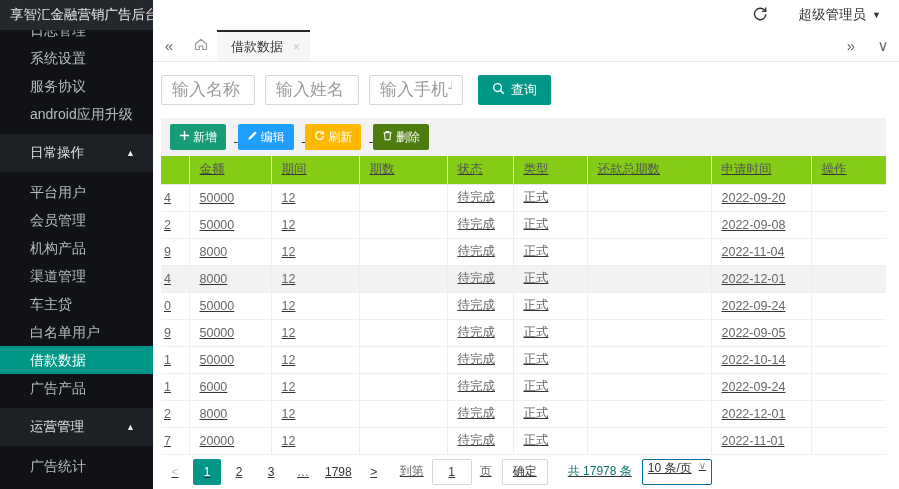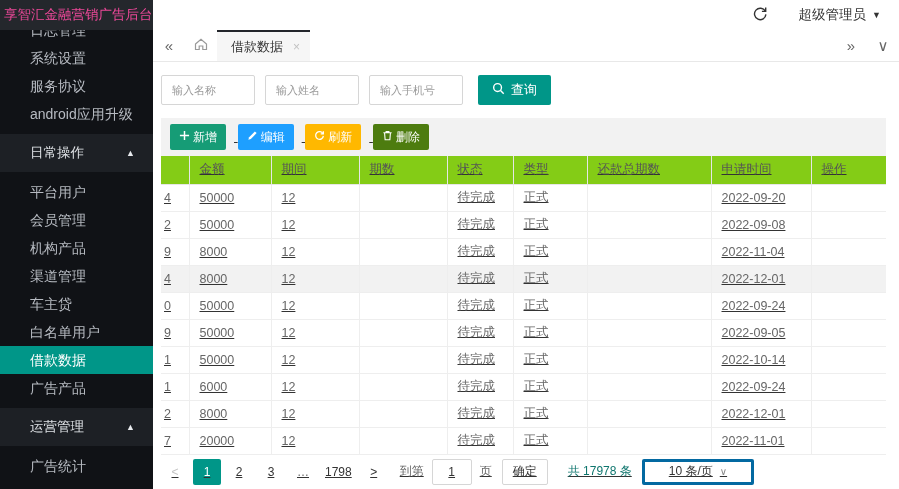--- a/index.html
+++ b/index.html
@@ -2,21 +2,21 @@
 <html><head>
 <meta charset="utf-8">
 <style>
   * { margin:0; padding:0; box-sizing:border-box; }
   html,body { width:899px; height:489px; overflow:hidden; }
   body { font-family:"Liberation Sans","DejaVu Sans",sans-serif; background:#fff; font-size:13px; color:#333; }
   .app { position:relative; width:899px; height:489px; overflow:hidden; background:#fff; }
 
   
   .sidebar { position:absolute; left:0; top:0; width:153px; height:489px; background:#101216; overflow:hidden; z-index:5; }
-  .side-title { position:relative; z-index:3; height:30px; line-height:30px; background:#24272c; color:#ec4899; font-size:13.5px; padding-left:4px; white-space:nowrap; }
+  .side-title { position:relative; z-index:3; height:30px; line-height:30px; background:#24272c; color:#e5e5e5; font-size:13.5px; padding-left:10px; white-space:nowrap; }
   .side-menu { position:relative; z-index:1; margin-top:-14px; }
   .side-item { height:28px; line-height:28px; padding-left:30px; color:#b7bbc2; font-size:14px; cursor:pointer; white-space:nowrap; }
   .side-item.active { background:#009688; color:#fff; }
   .side-section { height:38px; line-height:38px; margin:6px 0; padding-left:30px; background:#1d2025; color:#dfe2e6; font-size:13.5px; cursor:pointer; position:relative; white-space:nowrap; }
   .sec-arrow { position:absolute; right:18px; top:0; font-size:9px; color:#e8eaee; }
 
   
   .main { position:absolute; left:153px; top:0; width:746px; height:489px; background:#fff; }
 
   .topbar { height:30px; display:flex; align-items:center; justify-content:flex-end; padding-right:18px; background:#fff; }
@@ -26,21 +26,21 @@
 
   .tabbar { height:32px; display:flex; align-items:stretch; border-bottom:1px solid #e8e8e8; background:#fff; }
   .tab-icon-btn { width:32px; display:flex; align-items:center; justify-content:center; color:#666; font-size:15px; cursor:pointer; }
   .tab { display:flex; align-items:center; background:#f6f6f6; border-top:2px solid #23262b; padding:0 10px 0 14px; font-size:13px; color:#333; cursor:pointer; }
   .tab-close { margin-left:10px; color:#c2c2c2; font-size:12px; cursor:pointer; }
   .tab-spacer { flex:1; }
 
   
   .content { padding:13px 0 0 8px; }
   .search-row { display:flex; align-items:center; }
-  .search-row input { width:94px; height:30px; border:1px solid #d6d6d6; border-radius:2px; padding:0 10px; font-size:11px; color:#333; outline:none; margin-right:10px; font-family:inherit; }
+  .search-row input { width:94px; height:30px; border:1px solid #d6d6d6; border-radius:2px; padding:0 10px; font-size:17px; color:#333; outline:none; margin-right:10px; font-family:inherit; }
   .search-row input::placeholder { color:#9a9a9a; }
   .btn-query { margin-left:5px; height:30px; padding:0 14px; background:#009688; color:#fff; border:none; border-radius:2px; font-size:13px; cursor:pointer; display:flex; align-items:center; font-family:inherit; }
   .btn-query svg { margin-right:6px; }
 
   .panel { margin-top:13px; width:725px;text-decoration:underline; }
   .toolbar { background:#f2f2f2; padding:6px 0 6px 9px; }
   .tbtn { display:inline-flex; align-items:center; height:26px; padding:0 9px; border:none; border-radius:2px; color:#fff; font-size:12px; margin-right:8px; cursor:pointer; font-family:inherit; }
   .tbtn svg { margin-right:3px; }
   .tbtn-add { background:#169c76; }
   .tbtn-edit { background:#1e9fff; }
@@ -58,21 +58,21 @@
   .pager { display:flex; align-items:center; margin-top:4px; font-size:12px; color:#333; }
   .pg { min-width:28px; height:26px; line-height:26px; text-align:center; margin-right:4px; cursor:pointer; color:#333; border-radius:2px; padding:0 4px; }
   .pg.prev { color:#c4c4c4; }
   .pg.active { background:#009688; color:#fff; cursor:default; }
   .pg.ellipsis { cursor:default; color:#666; }
   .goto-label { color:#666; margin-left:8px; }
   .goto-input { width:40px; height:26px; border:1px solid #d6d6d6; border-radius:2px; text-align:center; margin:0 8px; font-size:12px; color:#333; outline:none; font-family:inherit; }
   .page-label { color:#666; }
   .btn-confirm { height:26px; padding:0 10px; margin-left:10px; background:#fff; border:1px solid #d6d6d6; border-radius:2px; font-size:12px; color:#333; cursor:pointer; font-family:inherit; }
   .total-label { margin-left:20px; color:#0f766e; }
-  .size-select { display:flex; align-items:center; height:26px; border:3px solid #0369a1; border-radius:2px; padding:0 24px; margin-left:10px; color:#333; cursor:pointer; }
+  .size-select { display:flex; align-items:flex-start; height:26px; border:1px solid #0369a1; border-radius:2px; padding:0 5px; margin-left:10px; color:#333; cursor:pointer; }
   .size-select .caret { margin-left:7px; font-size:10px; color:#888; }
 </style>
 </head>
 <body>
 
 <div class="app">
 
   <div class="sidebar">
     <div class="side-title">享智汇金融营销广告后台</div>
     <div class="side-menu" id="side-menu">

